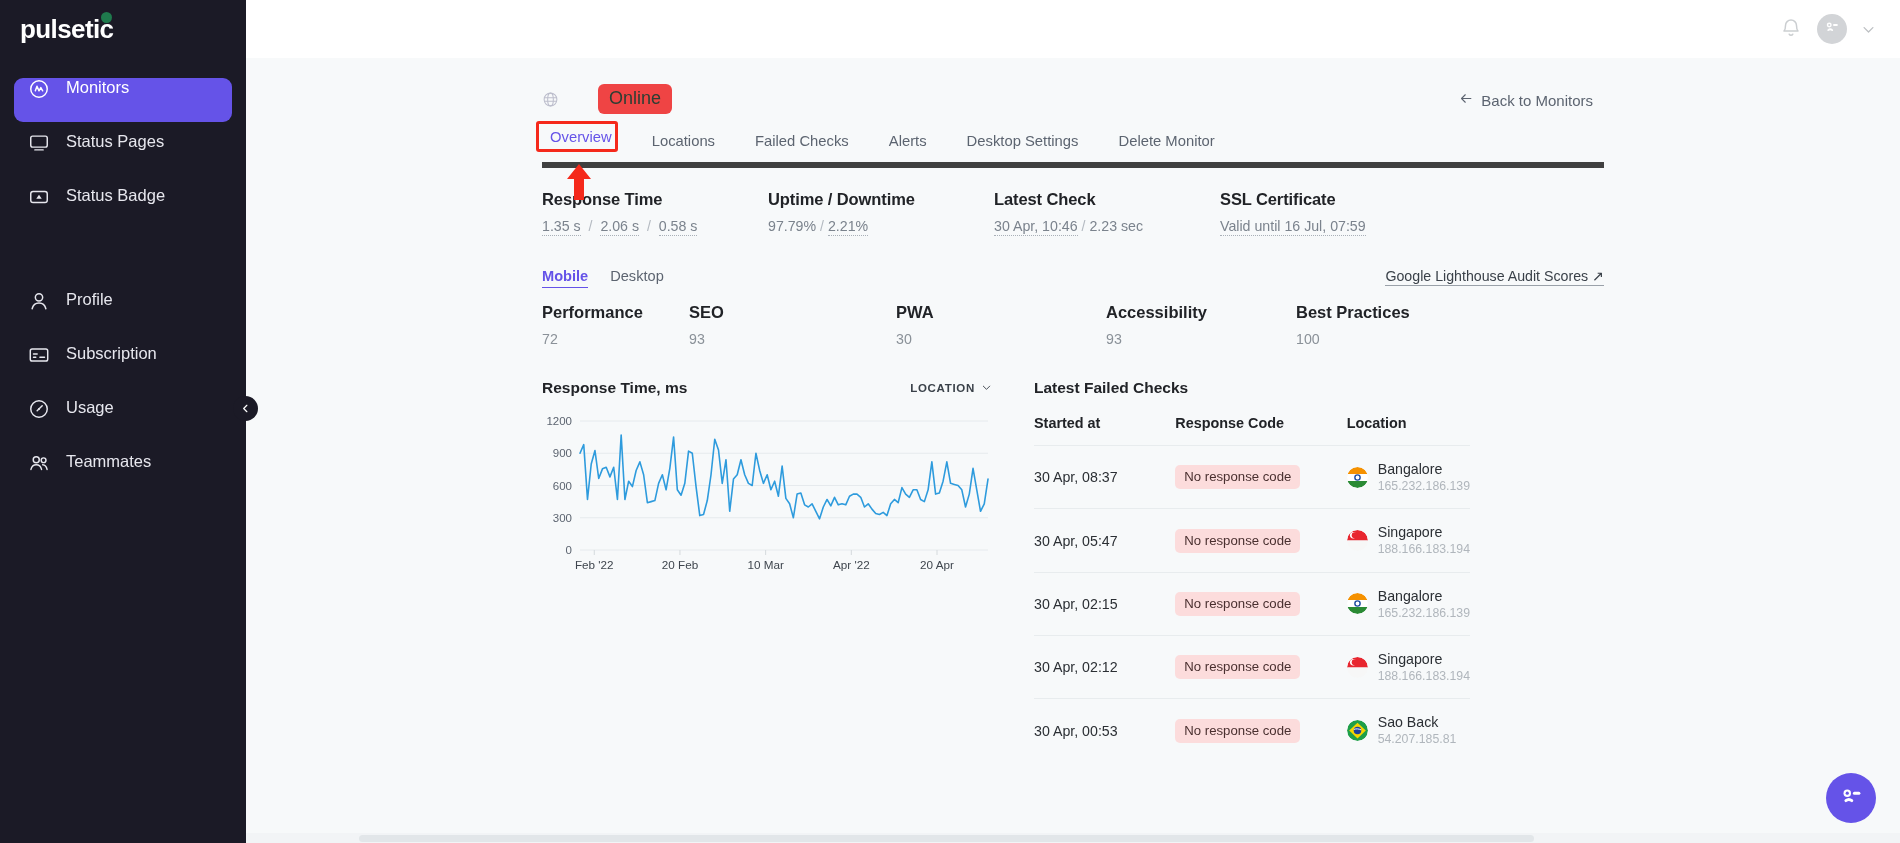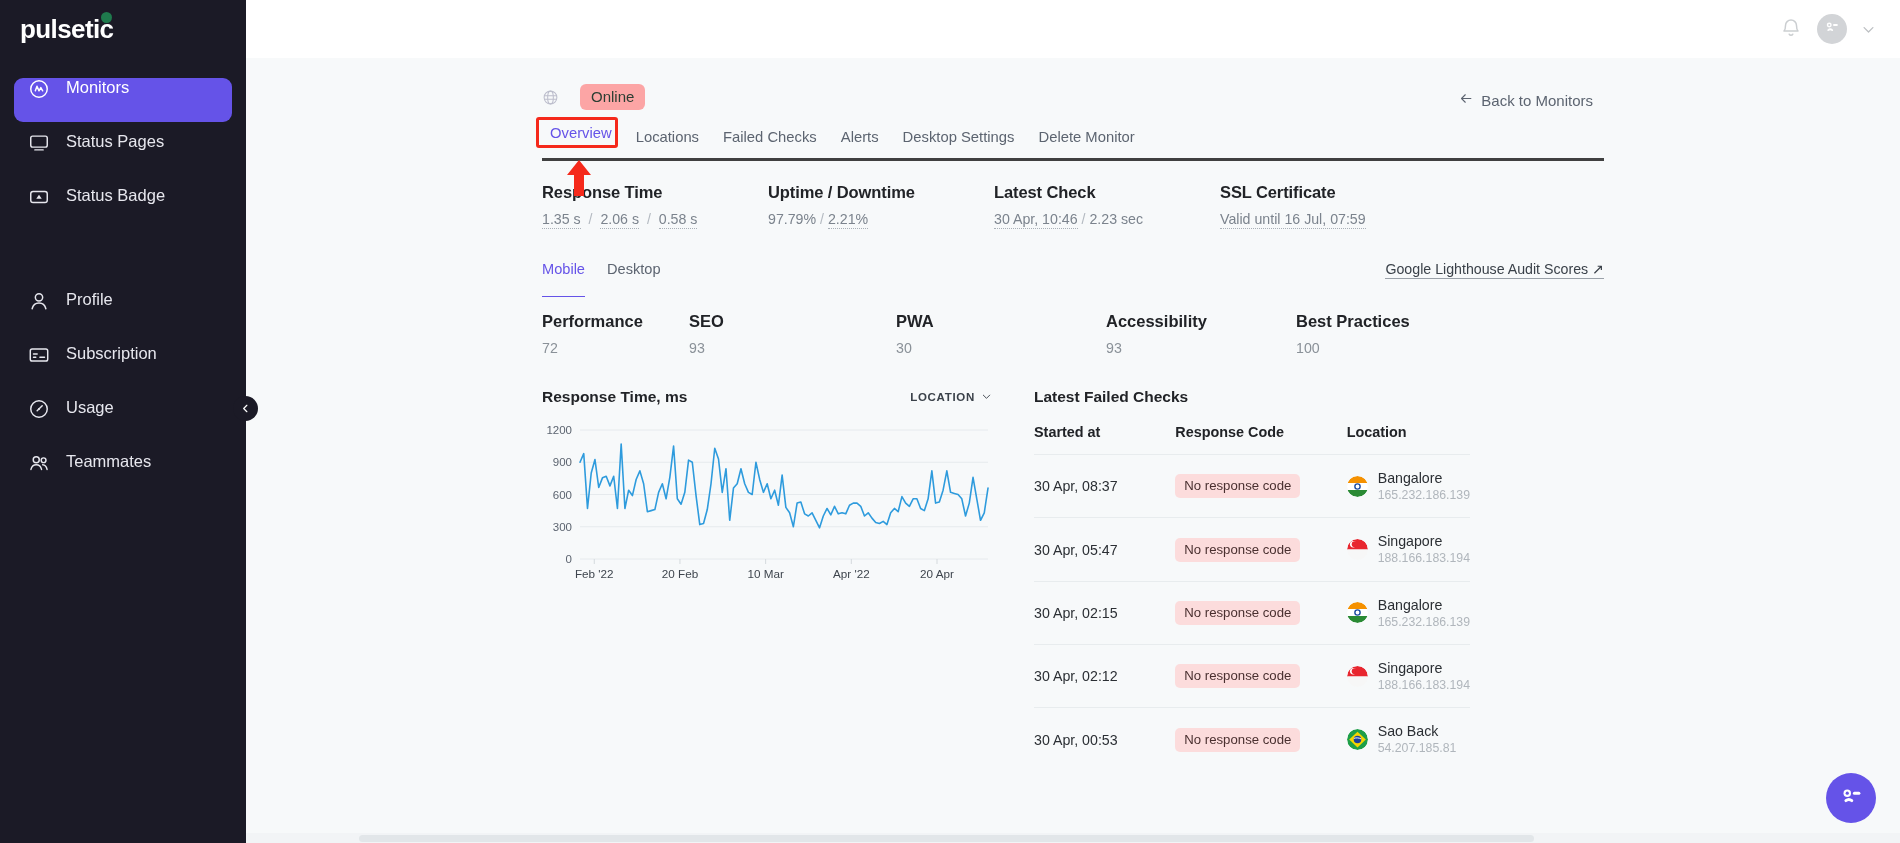--- a/index.html
+++ b/index.html
@@ -57,29 +57,29 @@
   .avatar svg { width: 22px; height: 22px; }
   .chev-down { width: 15px; height: 15px; opacity: .45; cursor: pointer; }
 
   .content { padding: 26px 0 0 0; }
   .inner { width: 1062px; margin: 0 auto; position: relative; }
 
   .title-row { display: flex; align-items: center; }
   .globe { width: 17px; height: 17px; margin-right: 9px; opacity: .55; }
   .page-title { font-size: 26px; font-weight: 700; letter-spacing: -0.3px; color: #212327; }
   .status-badge {
-    margin-left: 12px; background: #fca5a5; color: #2c3e33;
-    font-size: 15px; padding: 4px 11px 5px; border-radius: 6px;
+    margin-left: 30px; background: #ef4444; color: #2c3e33;
+    font-size: 18px; padding: 4px 11px 5px; border-radius: 6px;
   }
   .back-link {
     position: absolute; right: 11px; top: 7px; font-size: 15px; color: #5c6470;
     cursor: pointer; display: flex; align-items: center; gap: 7px;
   }
 
-  .tabs { display: flex; gap: 0; margin-top: 14px; border-bottom: 3px solid #404040; }
+  .tabs { display: flex; gap: 16px; margin-top: 14px; border-bottom: 6px solid #404040; }
   .tab {
     font-size: 14.8px; color: #5c6470; padding: 5px 12px 13px; cursor: pointer;
   }
   .tab:first-child { padding-left: 8px; }
   .tab.active { color: #6553e8; }
   .tab-highlight {
     position: absolute; left: -6px; top: -7px; width: 82px; height: 31px;
     border: 3px solid #f5291b; border-radius: 3px; pointer-events: none;
   }
   .tab-wrap { position: relative; }
@@ -92,21 +92,21 @@
   .stat-col-2 { width: 226px; }
   .stat-col-3 { width: 226px; }
   .stat-col-4 { width: 240px; }
   .stat-h { font-size: 16.5px; font-weight: 700; color: #212327; letter-spacing: -0.1px; }
   .stat-v { font-size: 14.2px; color: #7b838d; margin-top: 9px; }
   .ul { border-bottom: 1px dotted #a9b0b8; padding-bottom: 1px; cursor: pointer; }
   .sep { color: #b4bac1; }
 
   .lh-row { display: flex; align-items: baseline; margin-top: 34px; position: relative; }
   .lh-tog { font-size: 14.6px; color: #5c6470; cursor: pointer; }
-  .lh-tog.active { color: #6553e8; border-bottom: 1px solid #6553e8; padding-bottom: 19px; }
+  .lh-tog.active { color: #6553e8; border-bottom: 1px solid #6553e8; padding-bottom: 3px; font-weight: bold; }
   .lh-tog + .lh-tog { margin-left: 22px; }
   .lh-link {
     position: absolute; right: 0; top: 0; font-size: 14.2px; color: #3a4149;
     border-bottom: 1px solid #9aa1a9; cursor: pointer; padding-bottom: 1px;
   }
   .score-row { display: flex; margin-top: 15px; }
   .score-col { }
   .score-h { font-size: 16.5px; font-weight: 700; color: #212327; }
   .score-v { font-size: 14.2px; color: #8a9198; margin-top: 9px; }
 

